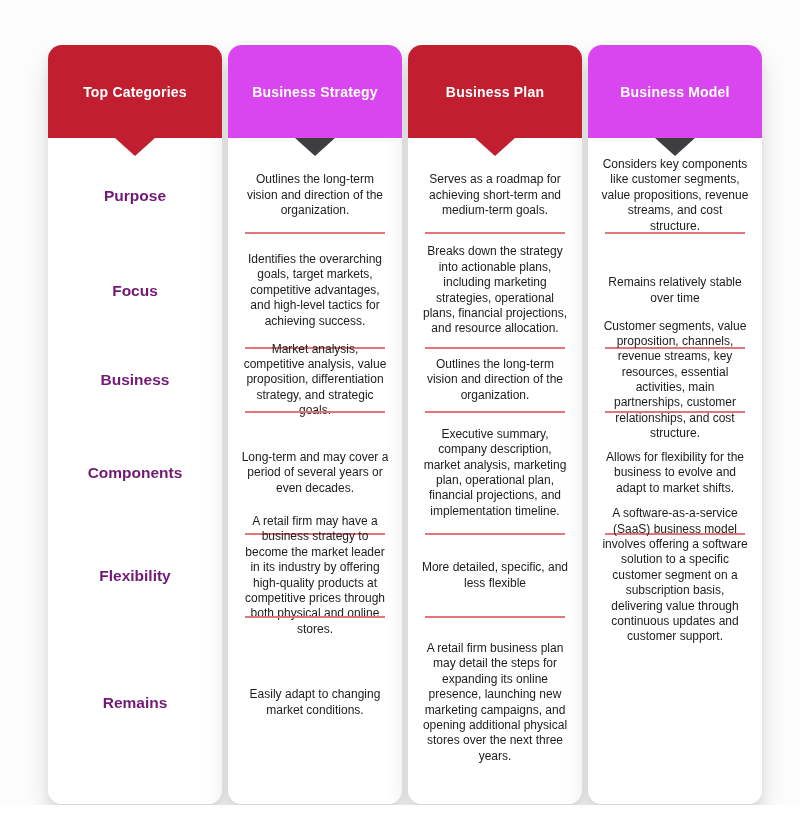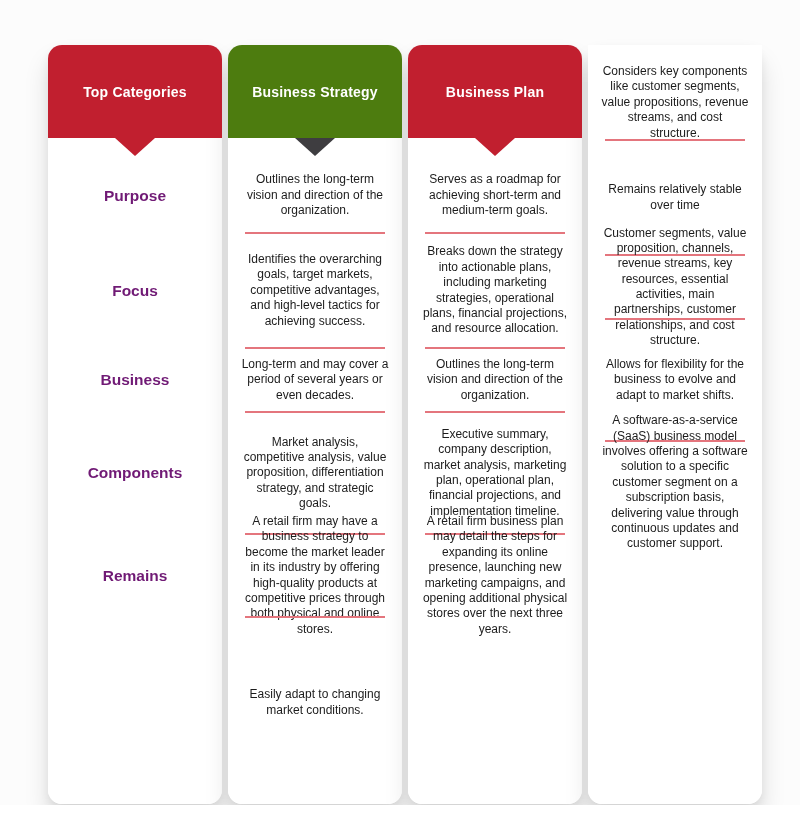--- a/index.html
+++ b/index.html
@@ -35,21 +35,21 @@
     align-items: center;
     justify-content: center;
     border-radius: 14px 14px 0 0;
     color: #ffffff;
     font-weight: bold;
     font-size: 14px;
     letter-spacing: 0.2px;
     text-align: center;
   }
   .theme-red .header { background: #c11f2f; }
-  .theme-dark .header { background: #4d7c0f; }
+  .theme-dark .header { background: #d946ef; }
   .notch {
     position: absolute;
     top: 100%;
     left: 50%;
     transform: translateX(-50%);
     width: 0; height: 0;
     border-left: 20px solid transparent;
     border-right: 20px solid transparent;
     border-top: 18px solid #000;
     z-index: 2;
@@ -102,54 +102,60 @@
     <div class="column theme-red label-col">
       <div class="header">
         <span>Top Categories</span>
         <span class="notch"></span>
       </div>
       <div class="body">
         <div class="cell">Purpose</div>
         <div class="cell">Focus</div>
         <div class="cell">Business</div>
         <div class="cell">Components</div>
+        <div class="cell">Flexibility</div>
         <div class="cell">Remains</div>
       </div>
     </div>
 
     <div class="column theme-dark text-col">
       <div class="header">
         <span>Business Strategy</span>
         <span class="notch"></span>
       </div>
       <div class="body">
         <div class="cell">Outlines the long-term vision and direction of the organization.</div>
         <div class="cell">Identifies the overarching goals, target markets, competitive advantages, and high-level tactics for achieving success.</div>
+        <div class="cell">Market analysis, competitive analysis, value proposition, differentiation strategy, and strategic goals.</div>
         <div class="cell">Long-term and may cover a period of several years or even decades.</div>
-        <div class="cell">Market analysis, competitive analysis, value proposition, differentiation strategy, and strategic goals.</div>
         <div class="cell">A retail firm may have a business strategy to become the market leader in its industry by offering high-quality products at competitive prices through both physical and online stores.</div>
         <div class="cell">Easily adapt to changing market conditions.</div>
       </div>
     </div>
 
     <div class="column theme-red text-col">
       <div class="header">
         <span>Business Plan</span>
         <span class="notch"></span>
       </div>
       <div class="body">
         <div class="cell">Serves as a roadmap for achieving short-term and medium-term goals.</div>
         <div class="cell">Breaks down the strategy into actionable plans, including marketing strategies, operational plans, financial projections, and resource allocation.</div>
         <div class="cell">Outlines the long-term vision and direction of the organization.</div>
         <div class="cell">Executive summary, company description, market analysis, marketing plan, operational plan, financial projections, and implementation timeline.</div>
+        <div class="cell">More detailed, specific, and less flexible</div>
         <div class="cell">A retail firm business plan may detail the steps for expanding its online presence, launching new marketing campaigns, and opening additional physical stores over the next three years.</div>
       </div>
     </div>
 
     <div class="column theme-dark text-col">
+      <div class="header">
+        <span>Business Model</span>
+        <span class="notch"></span>
+      </div>
       <div class="body">
         <div class="cell">Considers key components like customer segments, value propositions, revenue streams, and cost structure.</div>
         <div class="cell">Remains relatively stable over time</div>
         <div class="cell">Customer segments, value proposition, channels, revenue streams, key resources, essential activities, main partnerships, customer relationships, and cost structure.</div>
         <div class="cell">Allows for flexibility for the business to evolve and adapt to market shifts.</div>
         <div class="cell">A software-as-a-service (SaaS) business model involves offering a software solution to a specific customer segment on a subscription basis, delivering value through continuous updates and customer support.</div>
       </div>
     </div>
 
   </div>

